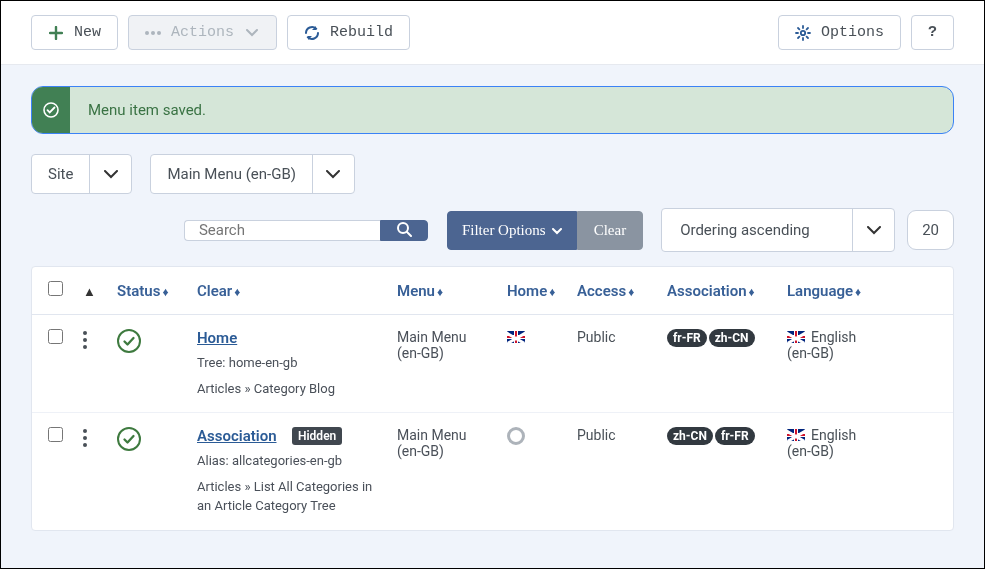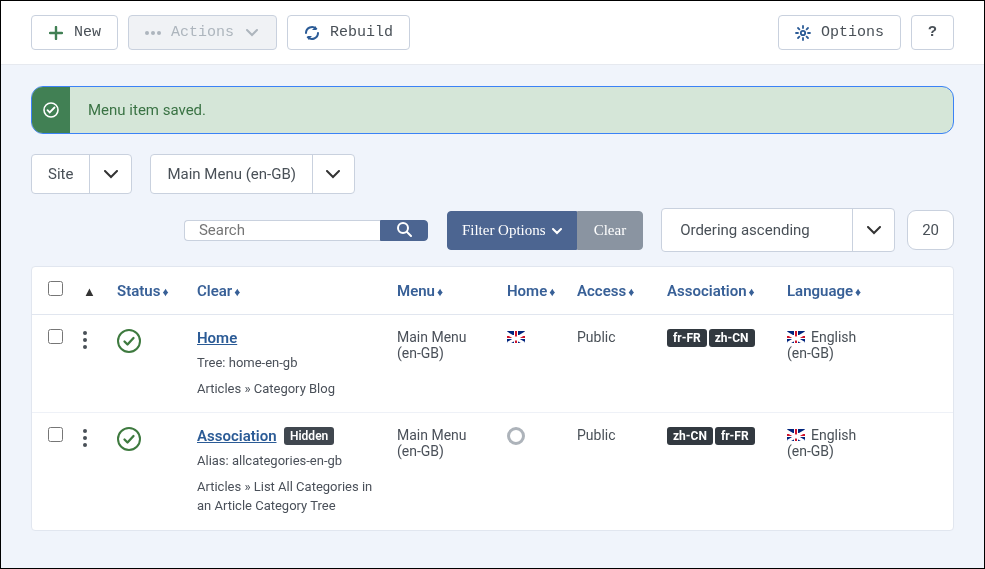--- a/index.html
+++ b/index.html
@@ -184,31 +184,31 @@
   .drag-handle span { width:4px;height:4px;background:#495057;border-radius:50%;}
 
   .status-ic {
     width:24px;height:24px;border:2px solid #3e7a3f;border-radius:50%;
     display:flex;align-items:center;justify-content:center;
   }
   .title-link { color:#2b5b96; text-decoration:underline; font-weight:600; font-size:15px;}
   .title-meta { margin-top:6px; font-size:13px; color:#4a5059; line-height:1.5;}
   .badge-hidden {
     background:#40474f; color:#fff; font-size:12px; font-weight:600;
-    padding:2px 6px; border-radius:3px; margin-left:4px; vertical-align:1px;
+    padding:2px 6px; border-radius:3px; margin-left:12px; vertical-align:1px;
   }
   .menu-val { color:#4a5059;}
   .assoc-badge {
     display:inline-block;
     background:#323940;
     color:#fff;
     font-size:12px;
     font-weight:700;
     padding:3px 6px;
-    border-radius:3px;
+    border-radius:9px;
     margin-right:2px;
     line-height:1;
   }
   .flag {
     display:inline-block;width:18px;height:12px;vertical-align:-1px;margin-right:6px;
     position:relative;overflow:hidden;border-radius:1px;
   }
   .flag-uk {
     background:
       linear-gradient(#cf142b,#cf142b) center/100% 2px no-repeat,

